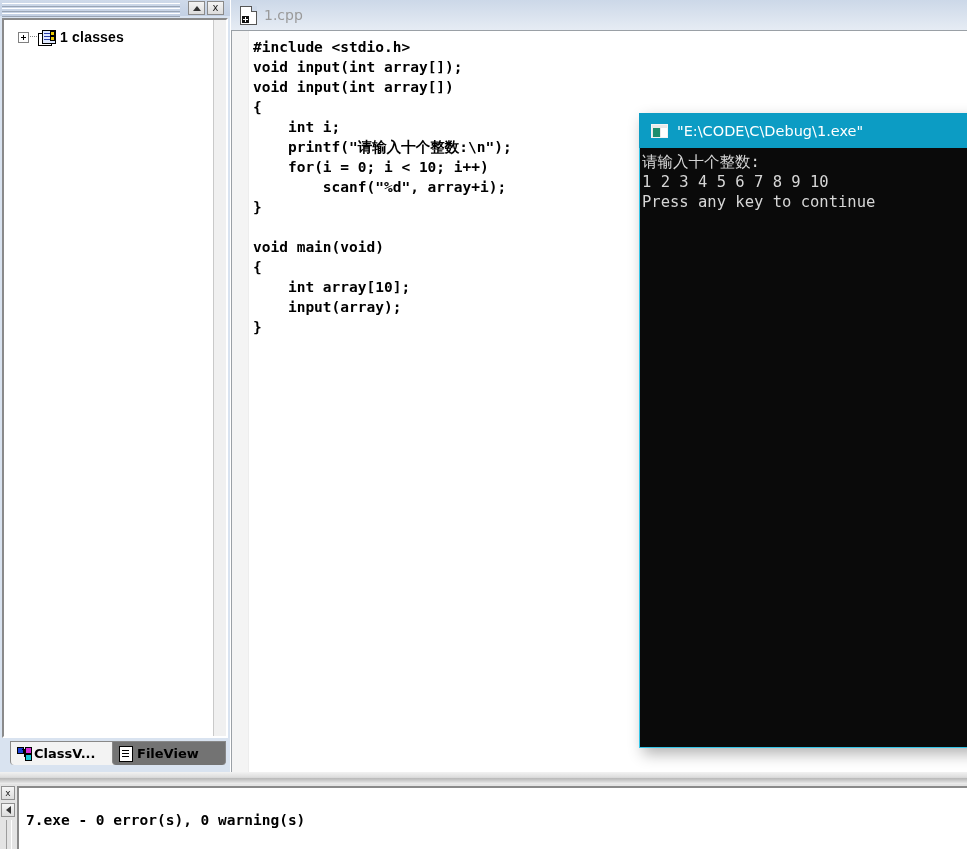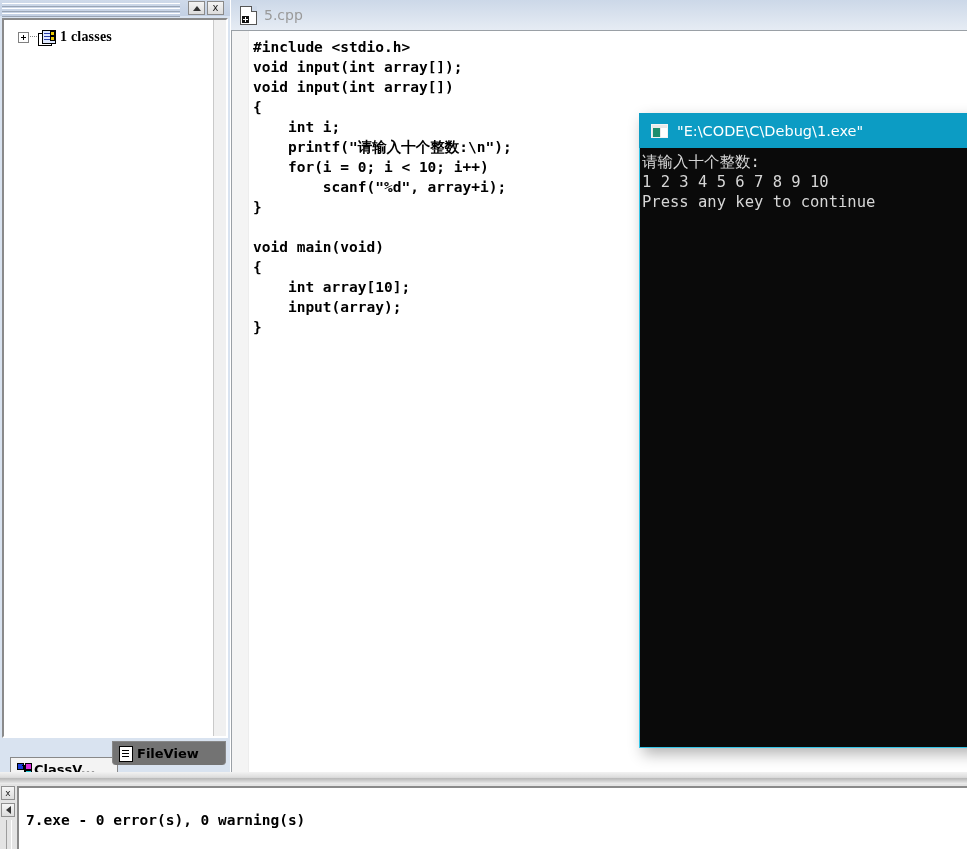--- a/index.html
+++ b/index.html
@@ -85,21 +85,21 @@
     position:absolute;left:4px;top:0px;width:12px;height:12px;
     background:#dfe9ff;border:1px solid #000;
   }
   .cf-front i{
     position:absolute;left:1px;width:6px;height:1px;background:#2a3fa8;
   }
   .cf-sq{
     position:absolute;width:3px;height:3px;background:#e8c800;border:1px solid #000;
   }
   #tree-label{
-    font-family:Liberation Serif, serif;
+    font-family:Liberation Sans, sans-serif;
     font-size:14px;font-weight:bold;color:#000;
     letter-spacing:0.2px;
   }
 
   
   #ws-vscroll{
     position:absolute;right:0;top:0;width:12px;bottom:0;
     background:#f0f0f0;border-left:1px solid #c9c9c9;
   }
 
@@ -115,21 +115,21 @@
     border-radius:0 0 4px 4px;
     box-sizing:border-box;
     display:flex;align-items:center;padding:0 6px;
     cursor:default;
   }
   .ws-tab.active{background:#f3f3f3;}
   .ws-tab .tablabel{
     font-family:"DejaVu Sans", sans-serif;
     font-size:13px;font-weight:bold;color:#000;white-space:nowrap;
   }
-  #tab-classview{left:8px;width:108px;margin-top:16px;}
+  #tab-classview{left:8px;width:108px;}
   #tab-fileview{left:110px;width:114px;background:#737373;}
 
   .cv-icon{width:14px;height:13px;position:relative;margin-right:3px;flex:0 0 auto;}
   .cv-icon .n{position:absolute;width:5px;height:5px;border:1px solid #000;}
   .cv-icon .l{position:absolute;background:#000;}
   .fv-icon{
     width:12px;height:14px;position:relative;margin-right:4px;flex:0 0 auto;
     background:#fff;border:1px solid #000;
   }
   .fv-icon i{position:absolute;left:2px;width:7px;height:1px;background:#000;}
@@ -333,21 +333,21 @@
     </div>
   </div>
 </div>
 
 <div id="editor-pane">
   <div id="editor-titlebar">
     <span class="cpp-icon">
       <span class="fold"></span>
         <span class="plus"></span>
     </span>
-    <span id="editor-tab-title">5.cpp</span>
+    <span id="editor-tab-title">1.cpp</span>
   </div>
 
   <div id="editor-frame">
     <div id="editor-selmargin"></div>
     <div id="code"><div><span class="kw">#include </span><span>&lt;stdio.h&gt;</span></div><div><span class="kw">void </span><span>input(</span><span class="kw">int</span><span> array[]);</span></div><div><span class="kw">void </span><span>input(</span><span class="kw">int</span><span> array[])</span></div><div><span>{</span></div><div><span>    </span><span class="kw">int</span><span> i;</span></div><div><span>    printf("请输入十个整数:\n");</span></div><div><span>    </span><span class="kw">for</span><span>(i = 0; i &lt; 10; i++)</span></div><div><span>        scanf("%d", array+i);</span></div><div><span>}</span></div><div>&nbsp;</div><div><span class="kw">void </span><span>main(</span><span class="kw">void</span><span>)</span></div><div><span>{</span></div><div><span>    </span><span class="kw">int</span><span> array[10];</span></div><div><span>    input(array);</span></div><div><span>}</span></div></div>
   </div>
 </div>
 
 <div id="console-win">
   <div id="console-title">

